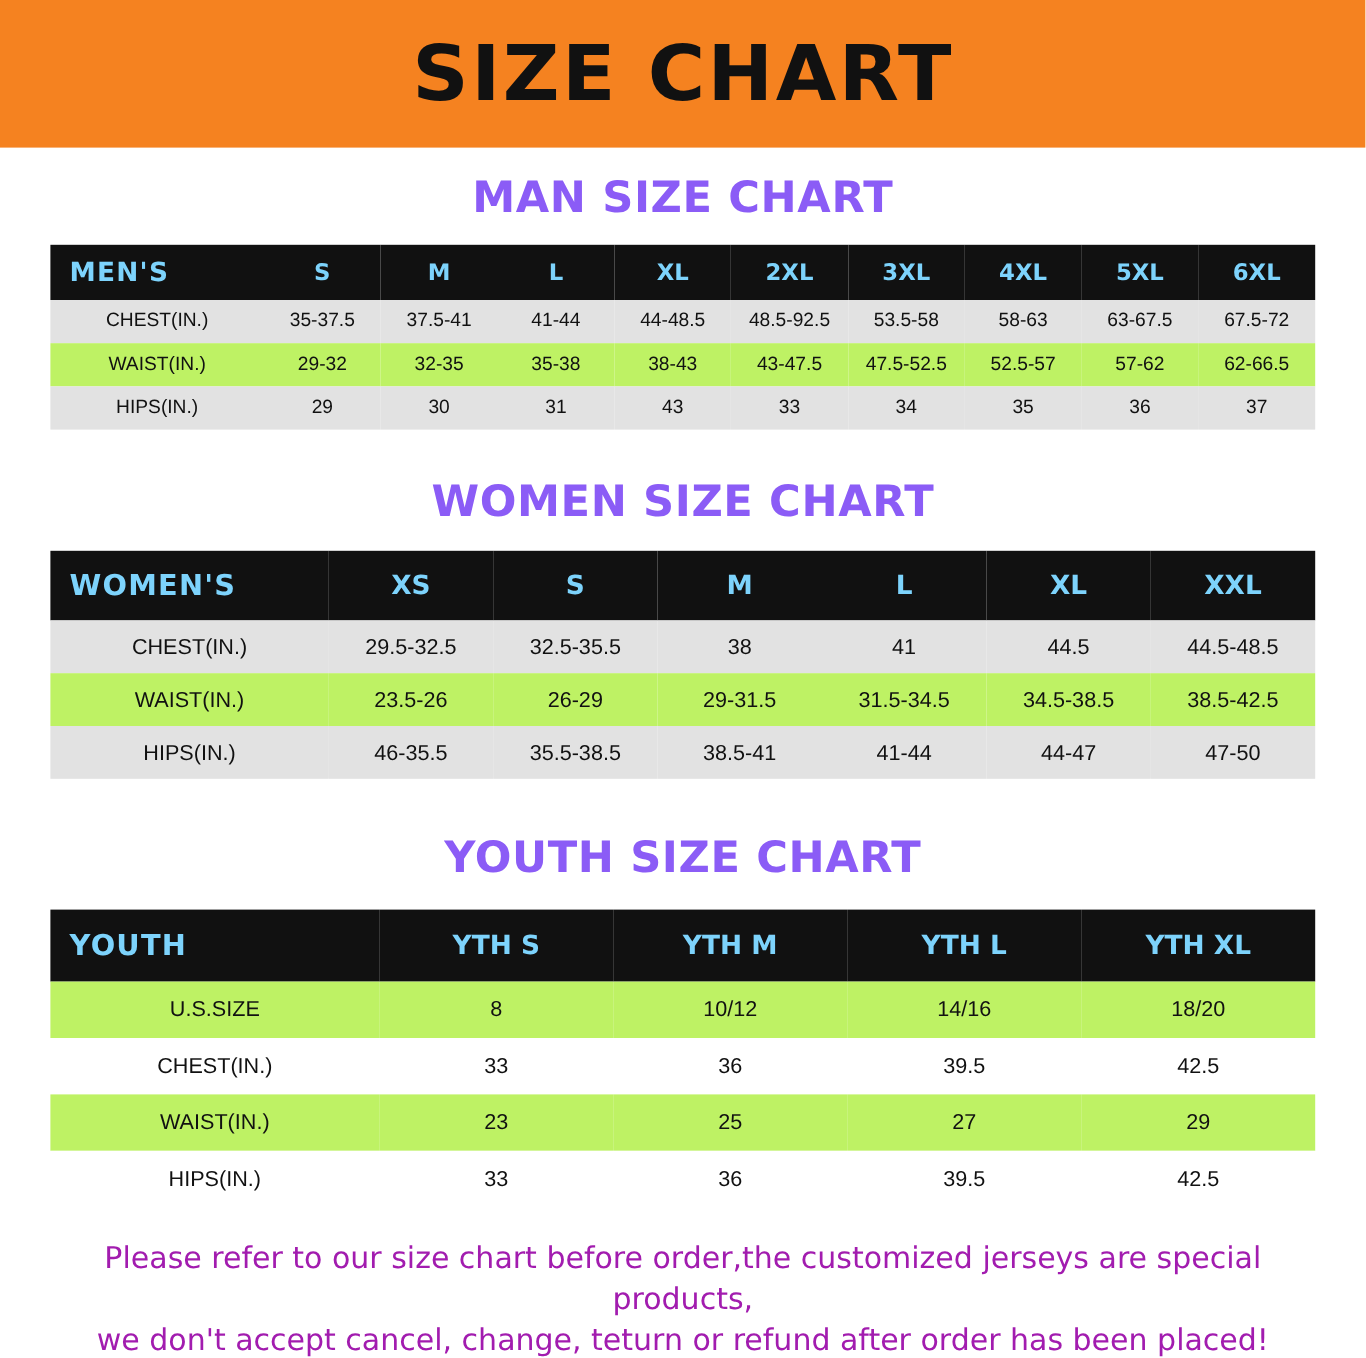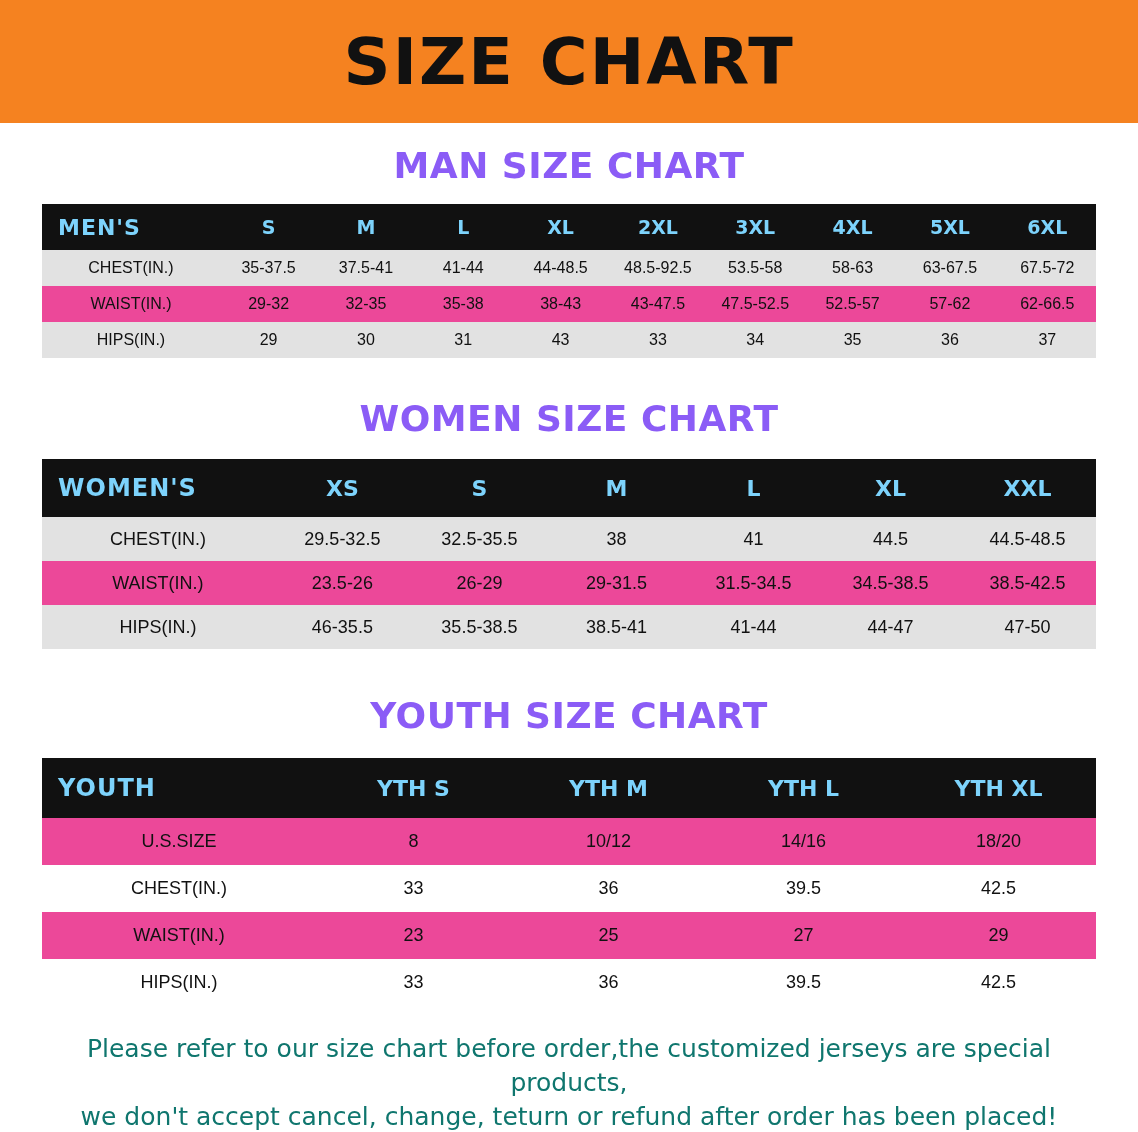--- a/index.html
+++ b/index.html
@@ -81,21 +81,21 @@
   table.size-table tbody td {
     text-align: center;
     color: #111111;
     font-family: "Liberation Sans", sans-serif;
     white-space: nowrap;
   }
   table.size-table tbody td.rowlabel {
     text-align: center;
   }
   .row-shade-a td { background: #e2e2e2; }
-  .row-shade-b td { background: #ec4899; }
+  .row-shade-b td { background: #bef264; }
   .row-shade-white td { background: #ffffff; }
 
   
   #men-table thead th { font-size: 19px; height: 46px; }
   #men-table thead th.rowlabel { font-size: 22px; }
   #men-table tbody td { font-size: 16px; height: 34px; }
   #men-table tbody td.rowlabel { font-size: 16px; }
 
   
   #women-table thead th { font-size: 22px; height: 58px; }
@@ -103,21 +103,21 @@
   #women-table tbody td { font-size: 18px; height: 42px; }
 
   
   #youth-table thead th { font-size: 22px; height: 60px; }
   #youth-table thead th.rowlabel { font-size: 24px; }
   #youth-table tbody td { font-size: 18px; height: 45px; }
 
   
   .note {
     margin: 26px 40px 0 40px;
-    color: #0f766e;
+    color: #a21caf;
     font-family: "DejaVu Sans", sans-serif;
     font-size: 25px;
     line-height: 1.35;
     text-align: center;
   }
   .note span { display: block; }
 </style>
 </head>
 <body>
 

